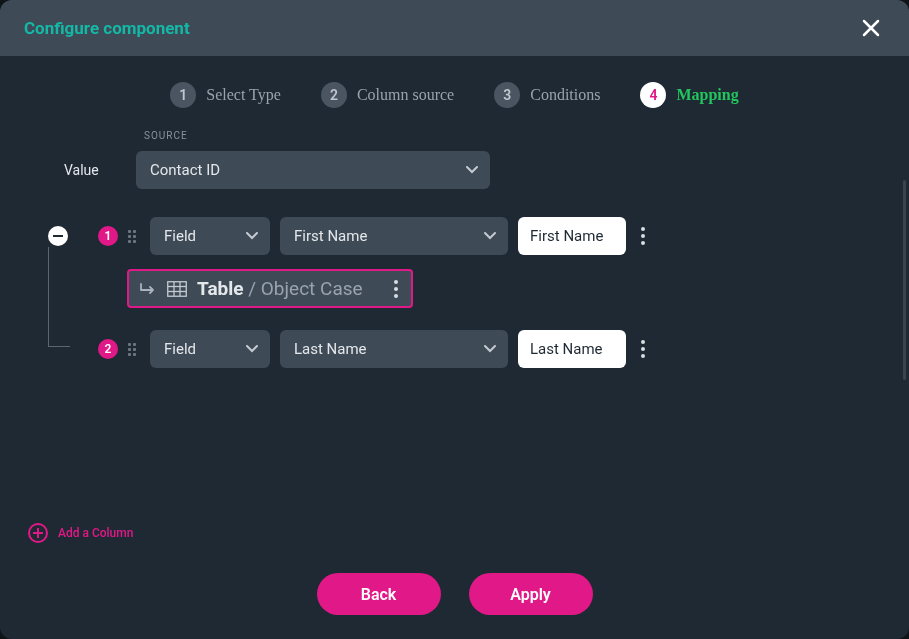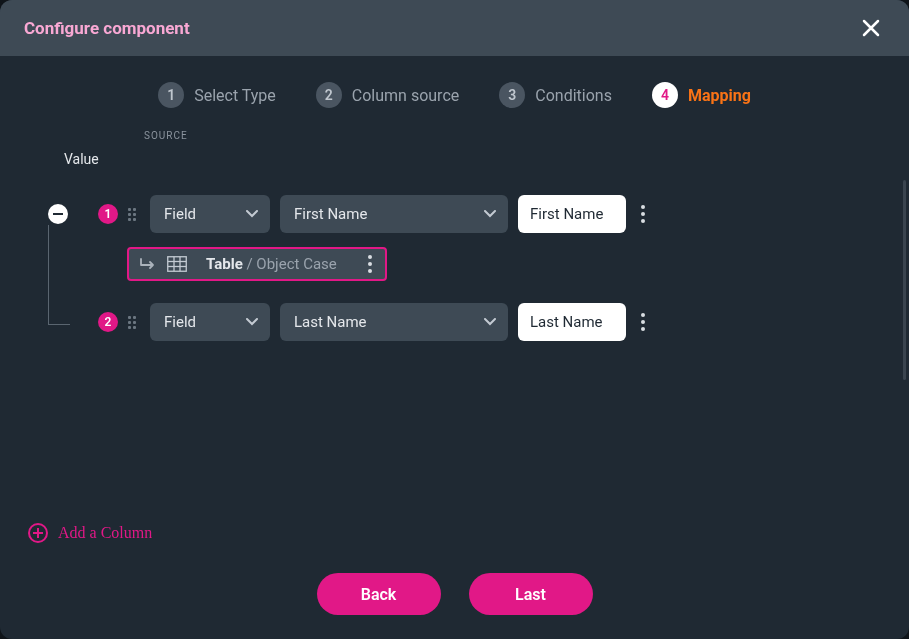--- a/index.html
+++ b/index.html
@@ -1,28 +1,28 @@
 <!DOCTYPE html>
 <html><head>
   <meta charset="utf-8">
   <style>
     * { box-sizing: border-box; margin: 0; padding: 0; font-family: -apple-system, BlinkMacSystemFont, "Segoe UI", Roboto, Helvetica, Arial, sans-serif; }
     body { background: #0f1419; width: 909px; height: 639px; overflow: hidden; }
     .modal { width: 909px; height: 639px; background: #1f2933; border-radius: 12px; display: flex; flex-direction: column; position: relative; }
     .header { background: #3e4a55; border-radius: 12px 12px 0 0; padding: 14px 24px; display: flex; align-items: center; justify-content: space-between; }
-    .header-title { color: #f9a8d4; font-size: 17px; font-weight: 700; }
+    .header-title { color: #14b8a6; font-size: 17px; font-weight: 700; }
     .close-btn { background: none; border: none; cursor: pointer; padding: 4px; }
     .close-btn svg { display: block; }
 
     .steps { display: flex; align-items: center; justify-content: center; gap: 40px; padding: 26px 0 22px; }
     .step { display: flex; align-items: center; gap: 10px; }
     .step-num { width: 26px; height: 26px; border-radius: 50%; background: #4a5561; color: #c0c7cf; display: flex; align-items: center; justify-content: center; font-size: 14px; font-weight: 600; }
-    .step-label { color: #9aa3ad; font-size: 16px; }
+    .step-label { color: #9aa3ad; font-size: 16px; font-family: Liberation Serif, serif; }
     .step.active .step-num { background: #fff; color: #e11887; }
-    .step.active .step-label { color: #f97316; font-weight: 700; }
+    .step.active .step-label { color: #22c55e; font-weight: 700; }
 
     .body { flex: 1; padding: 0 24px; position: relative; overflow: auto; }
 
     .source-section { margin-bottom: 28px; }
     .source-label { color: #8a939d; font-size: 10px; letter-spacing: 1px; margin-left: 120px; margin-bottom: 10px; }
     .source-row { display: flex; align-items: center; }
     .value-label { width: 112px; text-align: left; color: #e4e7eb; font-size: 14px; padding-left: 40px; }
     .dropdown { background: #3e4a55; color: #e4e7eb; border: none; border-radius: 6px; padding: 0 36px 0 14px; height: 38px; font-size: 15px; display: flex; align-items: center; position: relative; cursor: pointer; }
     .dropdown-wide { width: 354px; }
     .dropdown-sm { width: 120px; }
@@ -39,31 +39,31 @@
     .spacer20 { width: 20px; flex-shrink: 0; }
     .rownum { width: 20px; height: 20px; border-radius: 50%; background: #e11887; color: #fff; font-size: 12px; font-weight: 600; display: flex; align-items: center; justify-content: center; flex-shrink: 0; }
     .drag { width: 12px; flex-shrink: 0; display: grid; grid-template-columns: repeat(2, 3px); grid-template-rows: repeat(3, 3px); gap: 2px; cursor: grab; }
     .drag span { width: 3px; height: 3px; background: #6b7681; border-radius: 1px; }
     .txtinput { background: #fff; color: #1f2933; border: none; border-radius: 6px; height: 38px; padding: 0 12px; font-size: 15px; width: 108px; }
     .more-v { width: 14px; display: flex; flex-direction: column; align-items: center; gap: 3px; cursor: pointer; flex-shrink: 0; }
     .more-v span { width: 4px; height: 4px; border-radius: 50%; background: #d9dde2; }
 
     .nested-row { margin: -4px 0 22px 103px; display: flex; align-items: center; }
     .nested-box { border: 2px solid #e11887; border-radius: 4px; background: #3e4a55; display: flex; align-items: center; padding: 6px 8px 6px 10px; gap: 10px; }
-    .nested-text { color: #e4e7eb; font-size: 15px; margin-left: 9px; }
+    .nested-text { color: #e4e7eb; font-size: 19px; }
     .nested-sub { color: #9aa3ad; }
     .nested-box .more-v span { background: #d9dde2; }
 
     .tree-line { position: absolute; border-left: 1px solid #5a6570; left: 24px; top: 30px; height: 100px; z-index: 1; }
     .tree-h { position: absolute; border-top: 1px solid #5a6570; left: 24px; width: 22px; z-index: 1; }
 
     .add-col { position: absolute; left: 28px; bottom: 96px; display: flex; align-items: center; gap: 10px; cursor: pointer; }
     .add-circ { width: 20px; height: 20px; border: 2px solid #e11887; border-radius: 50%; display: flex; align-items: center; justify-content: center; }
     .add-circ svg { display: block; }
-    .add-text { color: #e11887; font-size: 16px; font-weight: 500; font-family: Liberation Serif, serif; }
+    .add-text { color: #e11887; font-size: 12px; font-weight: 500; }
 
     .footer { display: flex; justify-content: center; gap: 28px; padding: 20px 0 24px; }
     .btn { background: #e11887; color: #fff; border: none; border-radius: 22px; padding: 2px 36px; height: 42px; font-size: 16px; font-weight: 600; cursor: pointer; min-width: 124px; }
 
     .right-scroll-indicator { position: absolute; right: 3px; top: 180px; width: 3px; height: 200px; background: #3a444f; border-radius: 2px; }
   </style>
 </head>
 <body>
 
 <div class="modal">
@@ -95,20 +95,28 @@
       <div class="step-label">Mapping</div>
     </div>
   </div>
 
   <div class="body">
 
     <div class="source-section">
       <div class="source-label">SOURCE</div>
       <div class="source-row">
         <div class="value-label">Value</div>
+        <div class="dropdown dropdown-wide">
+          <span>Contact ID</span>
+          <span class="chev">
+              <svg width="12" height="8" viewBox="0 0 12 8">
+                <path d="M1 1 L6 6 L11 1" stroke="#c3cad2" stroke-width="2" fill="none" stroke-linecap="round"></path>
+              </svg>
+            </span>
+        </div>
       </div>
     </div>
 
     <div class="rows-wrapper">
       <div class="tree-line"></div>
       <div class="tree-h" style="top: 129px;"></div>
 
       <div class="row">
         <div class="row-indent"></div>
         <div class="minus"></div>
@@ -213,17 +221,17 @@
     <div class="add-circ">
       <svg width="10" height="10" viewBox="0 0 10 10">
           <path d="M5 0 L5 10 M0 5 L10 5" stroke="#e11887" stroke-width="2"></path>
         </svg>
     </div>
     <span class="add-text">Add a Column</span>
   </div>
 
   <div class="footer">
     <button class="btn">Back</button>
-    <button class="btn">Last</button>
+    <button class="btn">Apply</button>
   </div>
 
   <div class="right-scroll-indicator"></div>
 </div>
 
 </body></html>

